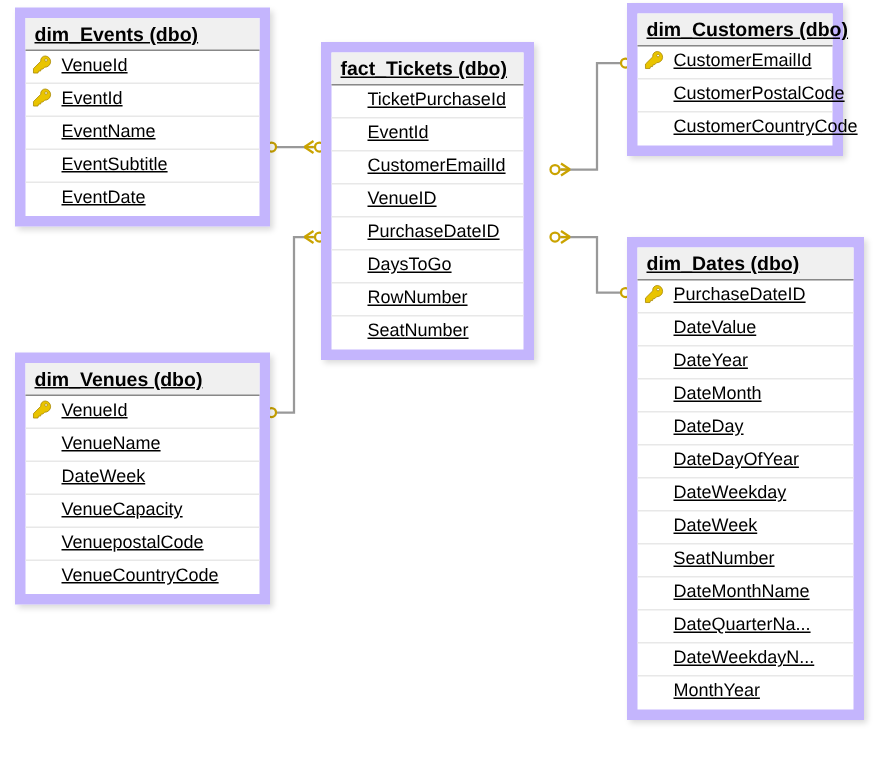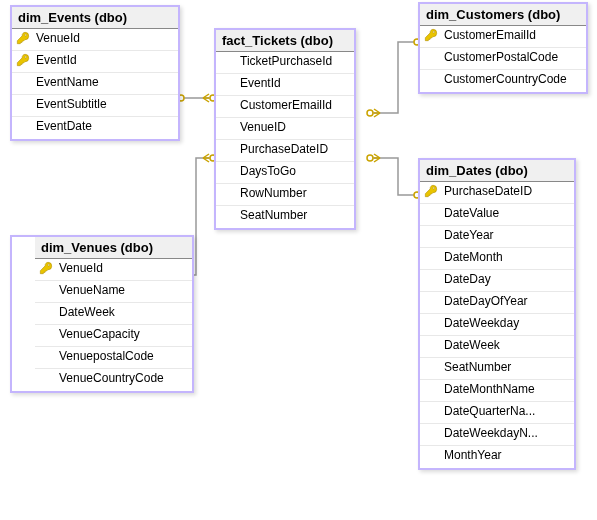--- a/index.html
+++ b/index.html
@@ -10,23 +10,24 @@
     height: 520px;
     background: #ffffff;
     font-family: "Segoe UI", Tahoma, Arial, sans-serif;
     font-size: 12px;
     color: #000;
     position: relative;
     overflow: hidden;
   }
   .table {
     position: absolute;
-    border: 2px solid #c4b5fd;
+    border: 7px solid #c4b5fd;
     background: #fff;
     box-shadow: 2px 2px 4px rgba(0,0,0,0.15);
+    text-decoration: underline;
   }
   .table-header {
     background: #f0f0f0;
     border-bottom: 1px solid #888;
     padding: 3px 6px;
     font-weight: bold;
     font-size: 13px;
     white-space: nowrap;
   }
   .row {
@@ -172,21 +173,21 @@
         <span class="key-cell"></span>
         <span class="col-name">RowNumber</span>
       </div>
       <div class="row">
         <span class="key-cell"></span>
         <span class="col-name">SeatNumber</span>
       </div>
     </div>
 </div>
 
-<div class="table" style="left:418px; top:2px; width:170px;">
+<div class="table" style="left:418px; top:2px; width:144px;">
   <div class="table-header">
     <span>dim_Customers (dbo)</span>
   </div>
   <div id="cols-dim_Customers">
       <div class="row">
         <span class="key-cell">
           <svg width="14" height="14">
             <use href="#key-icon"></use>
           </svg>
         </span>
@@ -196,21 +197,21 @@
         <span class="key-cell"></span>
         <span class="col-name">CustomerPostalCode</span>
       </div>
       <div class="row">
         <span class="key-cell"></span>
         <span class="col-name">CustomerCountryCode</span>
       </div>
     </div>
 </div>
 
-<div class="table" style="left:10px; top:235px; width:184px;padding-left:23px;">
+<div class="table" style="left:10px; top:235px; width:170px;">
   <div class="table-header">
     <span>dim_Venues (dbo)</span>
   </div>
   <div id="cols-dim_Venues">
       <div class="row">
         <span class="key-cell">
           <svg width="14" height="14">
             <use href="#key-icon"></use>
           </svg>
         </span>

